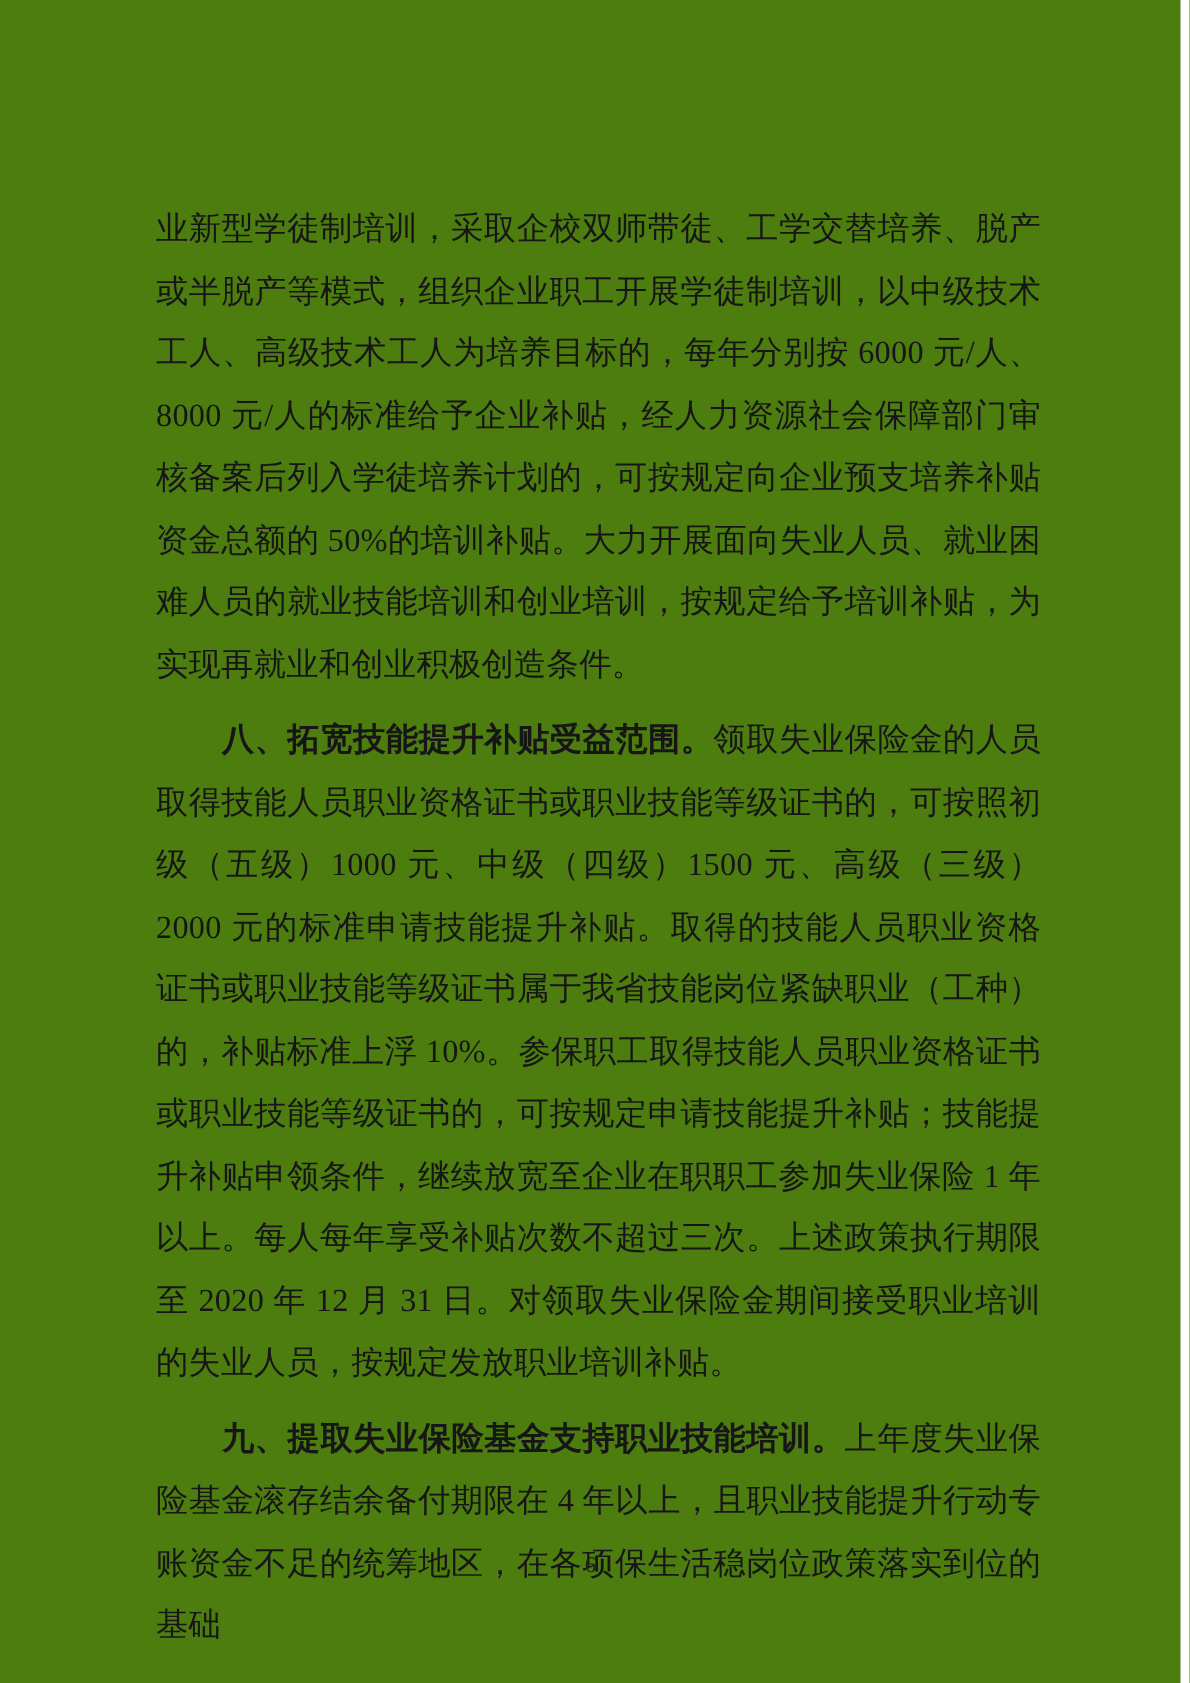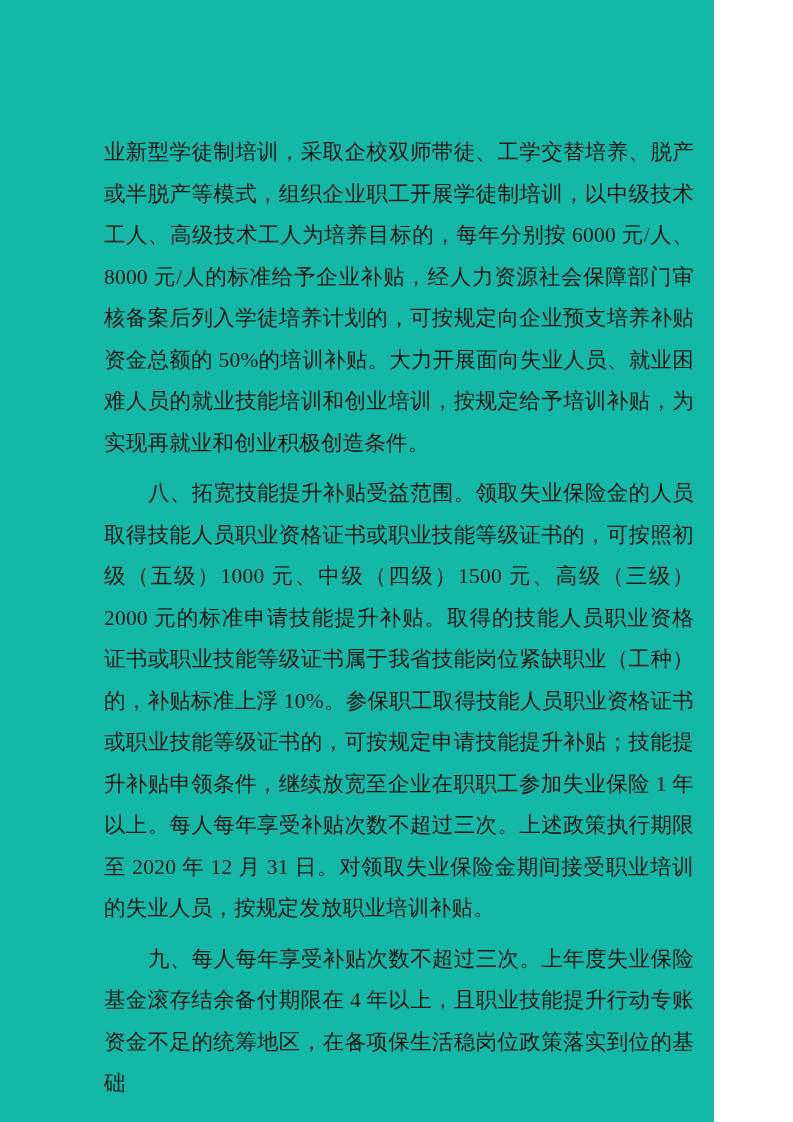--- a/index.html
+++ b/index.html
@@ -12,23 +12,23 @@
     background: #ffffff;
     font-family: "Liberation Serif", "DejaVu Serif", serif;
     color: #1a1a1a;
     position: relative;
     overflow: hidden;
   }
   .page {
     position: absolute;
     left: 0;
     top: 0;
-    width: 714px;
+    width: 787px;
     height: 1122px;
-    background: #14b8a6;
+    background: #4d7c0f;
   }
   .content {
     position: absolute;
     left: 104px;
     top: 132px;
     width: 590px;
   }
   p.para {
     margin: 0 0 0 0;
     font-size: 21.5px;
@@ -39,21 +39,21 @@
     color: #161616;
     font-family: "Liberation Serif", "DejaVu Serif", serif;
   }
   p.para + p.para {
     margin-top: 9px;
   }
   .indent {
     text-indent: 2.05em;
   }
   .bold-head {
-    font-weight: normal;
+    font-weight: bold;
   }
   .pagenum {
     position: absolute;
     left: 0;
     right: 0;
     top: 1036px;
     text-align: center;
     font-size: 15px;
     color: #222;
     font-family: "Liberation Serif", "DejaVu Serif", serif;
@@ -68,20 +68,20 @@
 
     <p class="para">
       <span>业新型学徒制培训，采取企校双师带徒、工学交替培养、脱产或半脱产等模式，组织企业职工开展学徒制培训，以中级技术工人、高级技术工人为培养目标的，每年分别按 6000 元/人、8000 元/人的标准给予企业补贴，经人力资源社会保障部门审核备案后列入学徒培养计划的，可按规定向企业预支培养补贴资金总额的 50%的培训补贴。大力开展面向失业人员、就业困难人员的就业技能培训和创业培训，按规定给予培训补贴，为实现再就业和创业积极创造条件。</span>
     </p>
 
     <p class="para indent">
       <span class="bold-head">八、拓宽技能提升补贴受益范围。</span><span>领取失业保险金的人员取得技能人员职业资格证书或职业技能等级证书的，可按照初级（五级）1000 元、中级（四级）1500 元、高级（三级）2000 元的标准申请技能提升补贴。取得的技能人员职业资格证书或职业技能等级证书属于我省技能岗位紧缺职业（工种）的，补贴标准上浮 10%。参保职工取得技能人员职业资格证书或职业技能等级证书的，可按规定申请技能提升补贴；技能提升补贴申领条件，继续放宽至企业在职职工参加失业保险 1 年以上。每人每年享受补贴次数不超过三次。上述政策执行期限至 2020 年 12 月 31 日。对领取失业保险金期间接受职业培训的失业人员，按规定发放职业培训补贴。</span>
     </p>
 
     <p class="para indent">
-      <span class="bold-head">九、每人每年享受补贴次数不超过三次。</span><span>上年度失业保险基金滚存结余备付期限在 4 年以上，且职业技能提升行动专账资金不足的统筹地区，在各项保生活稳岗位政策落实到位的基础</span>
+      <span class="bold-head">九、提取失业保险基金支持职业技能培训。</span><span>上年度失业保险基金滚存结余备付期限在 4 年以上，且职业技能提升行动专账资金不足的统筹地区，在各项保生活稳岗位政策落实到位的基础</span>
     </p>
 
   </div>
 
   <div class="pagenum">6</div>
 
 </div>
 
 </body></html>

